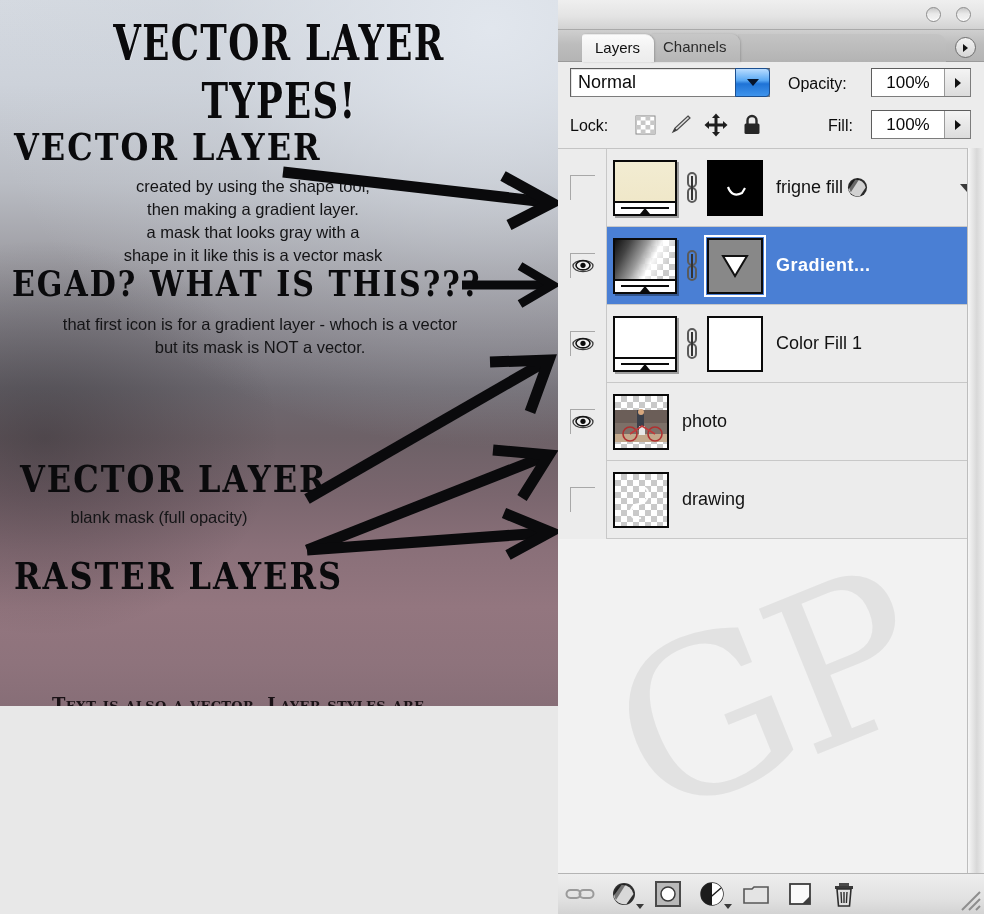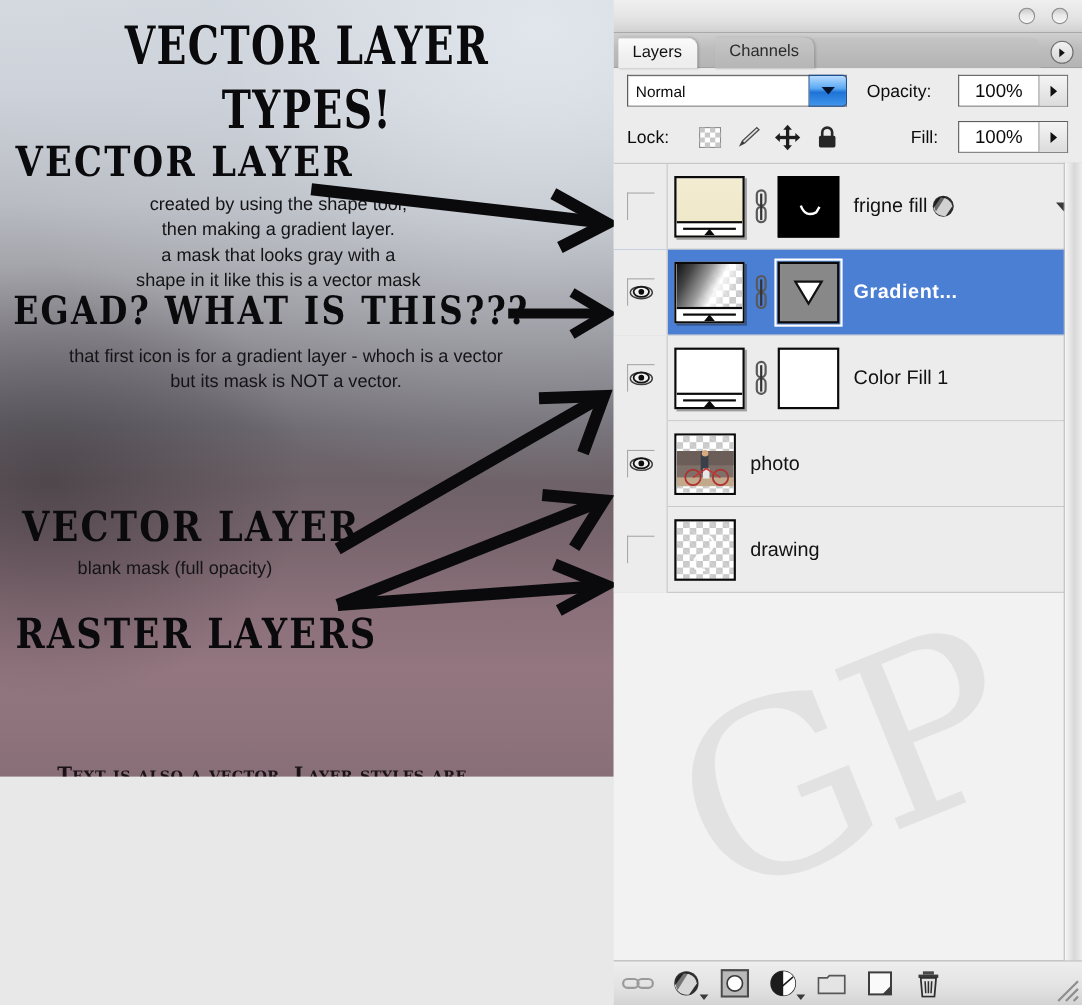--- a/index.html
+++ b/index.html
@@ -129,21 +129,21 @@
   }
   .ps-tab {
     position: absolute; top: 4px; height: 28px;
     line-height: 26px;
     font-size: 15px;
     color: #101010;
     padding: 0 14px 0 13px;
     border-top-left-radius: 3px; border-top-right-radius: 9px;
   }
   #tab-layers {
-    left: 4px;
+    left: 24px;
     background: linear-gradient(to bottom, #fbfbfb 0%, #f0f0f0 60%, #ececec 100%);
     border-top: 1px solid #e9e9e9;
     z-index: 3;
     box-shadow: 1px 0 2px rgba(0,0,0,0.18);
   }
   #tab-channels {
     left: 92px;
     background: linear-gradient(to bottom, #c7c7c7 0%, #bcbcbc 60%, #b6b6b6 100%);
     color: #2b2b2b;
     z-index: 2;
@@ -175,21 +175,21 @@
     display: flex; align-items: center;
   }
   #blend-select {
     position: absolute; left: 12px; top: 6px; width: 200px; height: 29px;
     background: #ffffff;
     border: 1px solid #7c7c7c;
     border-top-color: #5d5d5d; border-left-color: #5d5d5d;
     display: flex; align-items: center;
     box-shadow: inset 1px 1px 0 rgba(0,0,0,0.10);
   }
-  #blend-value { padding-left: 7px; font-size: 14px; color: #0a0a0a; }
+  #blend-value { padding-left: 7px; font-size: 18px; color: #0a0a0a; }
   #blend-arrow {
     position: absolute; right: -1px; top: -1px; width: 35px; height: 29px;
     background: linear-gradient(to bottom, #b9dcff 0%, #5aa9f4 42%, #1f73d6 55%, #3f94ec 100%);
     border: 1px solid #1b4f90;
     border-radius: 0 4px 4px 0;
     display: flex; align-items: center; justify-content: center;
   }
   #blend-arrow .tri {
     width: 0; height: 0;
     border-top: 7px solid #06142b;

